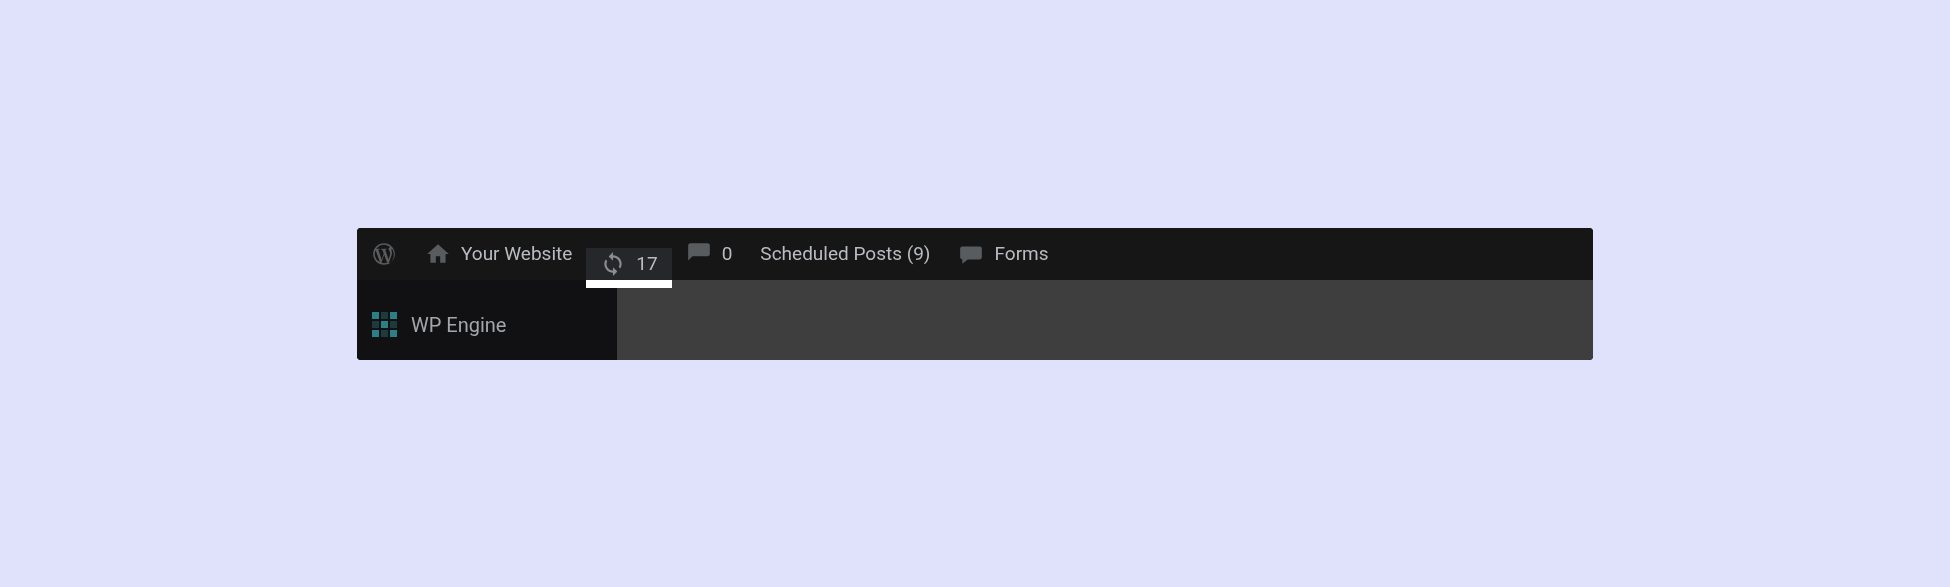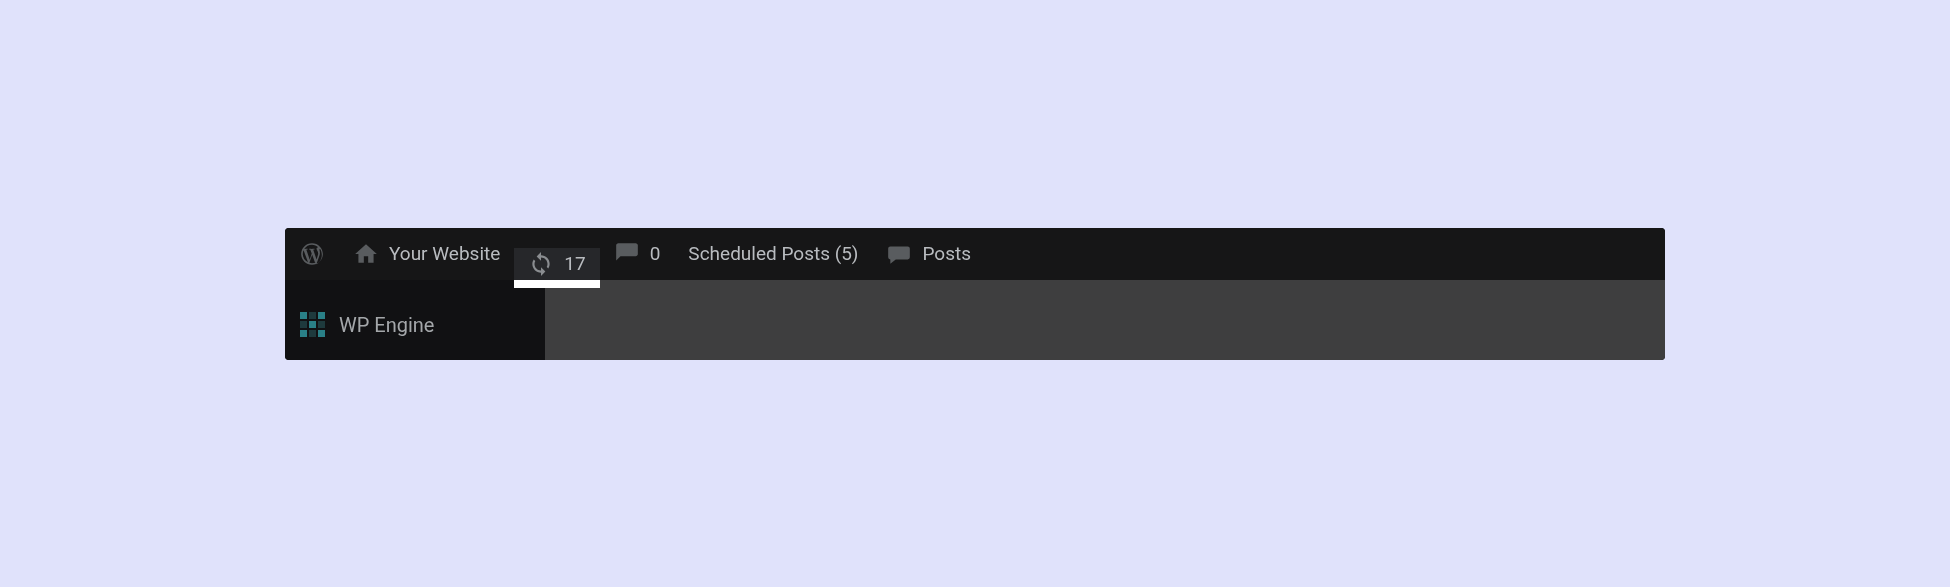--- a/index.html
+++ b/index.html
@@ -10,21 +10,21 @@
     body {
       background: #e0e2fb;
       width: 1950px;
       height: 587px;
       font-family: -apple-system, BlinkMacSystemFont, "Segoe UI", Roboto, sans-serif;
       display: flex;
       align-items: center;
       justify-content: center;
     }
     .frame {
-      width: 1380px;
+      width: 1236px;
       height: 132px;
       background: #0f0f10;
       display: flex;
       flex-direction: column;
       overflow: hidden;
       border-radius: 4px;
     }
     .adminbar {
       height: 52px;
       background: #161617;
@@ -157,30 +157,30 @@
             <path d="M20 2H4c-1.1 0-2 .9-2 2v14l4-4h14c1.1 0 2-.9 2-2V4c0-1.1-.9-2-2-2z"></path>
           </svg>
       </span>
       <span class="label">0</span>
     </div>
 
 
 
 
     <div class="ab-item">
-      <span class="label">Scheduled Posts (5)</span>
+      <span class="label">Scheduled Posts (9)</span>
     </div>
 
     <div class="ab-item">
       <span class="icon">
         <svg viewBox="0 0 24 24">
             <path d="M4 5h16a2 2 0 012 2v8a2 2 0 01-2 2H9l-5 4v-4a2 2 0 01-2-2V7a2 2 0 012-2zm3 4h10v2H7V9z"></path>
           </svg>
       </span>
-      <span class="label">Posts</span>
+      <span class="label">Forms</span>
     </div>
 
   </div>
 
   <div class="content-area">
     <div class="sidebar">
       <div class="sidebar-item">
         <span class="sidebar-icon">
           <span class="wpe-grid">
             <span class="on"></span>

